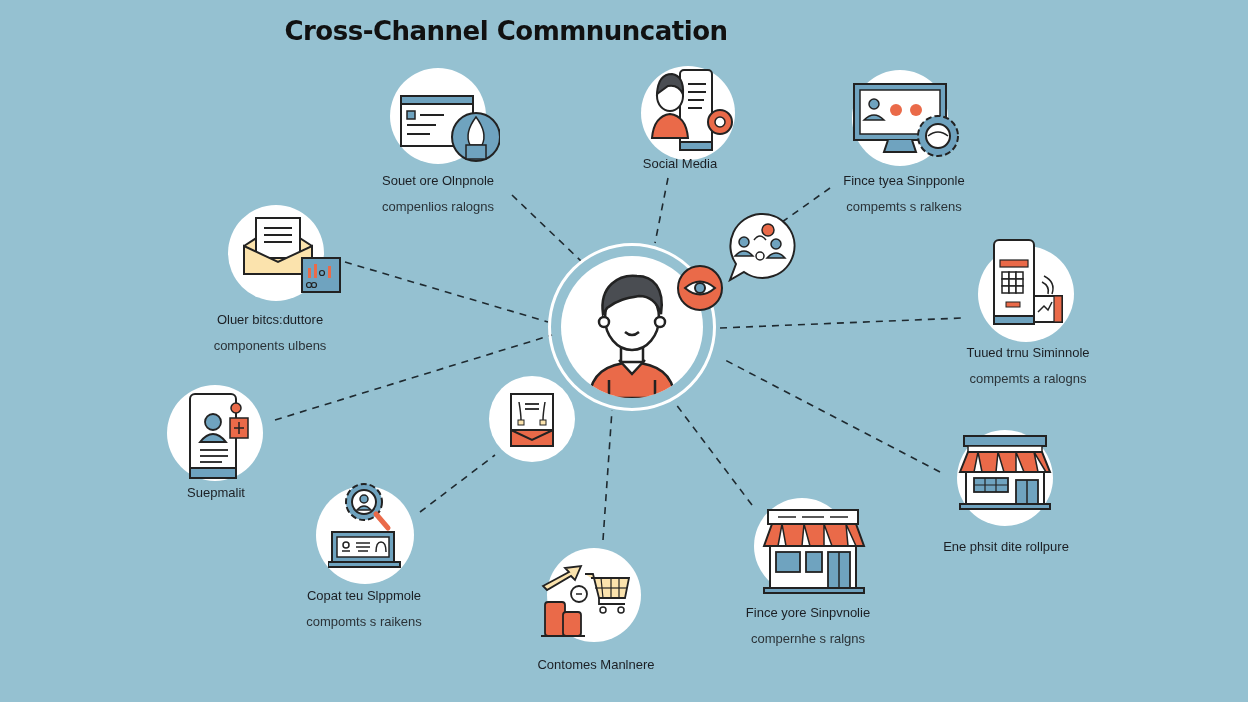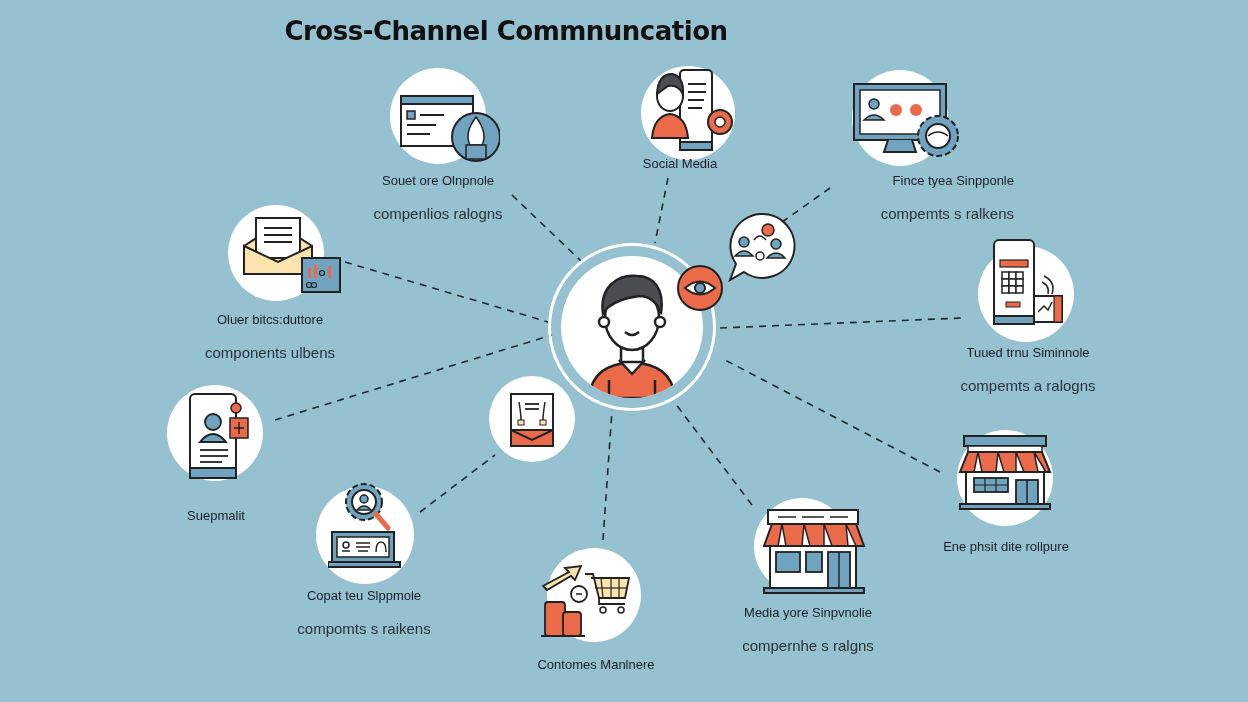--- a/index.html
+++ b/index.html
@@ -4,21 +4,21 @@
 <style>
   html, body { margin:0; padding:0; }
   body { width:1248px; height:702px; background:#95c1d1; position:relative; overflow:hidden; font-family:"Liberation Sans", sans-serif; color:#1d2228; }
   #lines { position:absolute; left:0; top:0; width:1248px; height:702px; }
   .title { position:absolute; left:0; top:16px; width:1012px; text-align:center; font-family:"DejaVu Sans", sans-serif; font-weight:bold; font-size:26px; color:#111; letter-spacing:-0.5px; }
   .node { position:absolute; }
   .circle { position:absolute; border-radius:50%; background:#fff; }
   .icon { position:absolute; }
   .label { position:absolute; text-align:center; width:220px; }
   .label .t { font-weight:normal; font-size:13px; color:#1b1f24; }
-  .label .s { font-size:15px; color:#2b3338; margin-top:17px; }
+  .label .s { font-size:13px; color:#2b3338; margin-top:11px; }
   .center-ring { position:absolute; left:548px; top:243px; width:168px; height:168px; border-radius:50%; border:3px solid #fff; box-sizing:border-box; }
   .center-circle { position:absolute; left:561px; top:256px; width:142px; height:142px; border-radius:50%; background:#fff; overflow:hidden; }
 </style>
 </head>
 <body>
 
 <svg id="lines" viewBox="0 0 1248 702">
   <g stroke="#1f2a30" stroke-width="1.6" stroke-dasharray="7 6" fill="none">
     <line x1="512" y1="195" x2="582" y2="262"></line>
     <line x1="668" y1="178" x2="655" y2="243"></line>
@@ -117,21 +117,21 @@
     <circle cx="22" cy="22" r="5" fill="#6fa3bf" stroke="#222" stroke-width="1.5"></circle>
     <path d="M12 38 Q22 28 32 38 Z" fill="#6fa3bf" stroke="#222" stroke-width="1.5"></path>
     <circle cx="44" cy="28" r="6" fill="#ea6a49"></circle>
     <circle cx="64" cy="28" r="6" fill="#ea6a49"></circle>
     <path d="M36 58 L32 70 L64 70 L60 58" fill="#6fa3bf" stroke="#222" stroke-width="2"></path>
     <circle cx="86" cy="54" r="20" fill="#6fa3bf" stroke="#222" stroke-width="2" stroke-dasharray="6 3"></circle>
     <circle cx="86" cy="54" r="12" fill="#fff" stroke="#222" stroke-width="2"></circle>
     <path d="M76 54 Q86 46 96 54" fill="none" stroke="#222" stroke-width="1.5"></path>
   </svg>
 </div>
-<div class="label" style="left:794px;top:173px;text-align:right;">
+<div class="label" style="left:794px;top:173px;">
   <div class="t">Fince tyea Sinpponle</div>
   <div class="s">compemts s ralkens</div>
 </div>
 
 <div class="circle" style="left:228px;top:205px;width:96px;height:96px;"></div>
 <div class="icon" style="left:242px;top:216px;">
   <svg width="104" height="82" viewBox="0 0 104 82">
     <path d="M2 30 L36 8 L70 30 L70 58 L2 58 Z" fill="#fbe3ad" stroke="#222" stroke-width="2"></path>
     <rect x="14" y="2" width="44" height="40" fill="#fff" stroke="#222" stroke-width="2"></rect>
     <line x1="22" y1="12" x2="50" y2="12" stroke="#222" stroke-width="2"></line>
@@ -190,21 +190,21 @@
     <circle cx="25" cy="30" r="8" fill="#6fa3bf" stroke="#222" stroke-width="1.8"></circle>
     <path d="M12 50 Q25 34 38 50 Z" fill="#6fa3bf" stroke="#222" stroke-width="1.8"></path>
     <line x1="12" y1="58" x2="40" y2="58" stroke="#222" stroke-width="1.8"></line>
     <line x1="12" y1="64" x2="40" y2="64" stroke="#222" stroke-width="1.8"></line>
     <line x1="12" y1="70" x2="34" y2="70" stroke="#222" stroke-width="1.8"></line>
     <circle cx="48" cy="16" r="5" fill="#ea6a49" stroke="#222" stroke-width="1.5"></circle>
     <rect x="42" y="26" width="18" height="20" fill="#ea6a49" stroke="#222" stroke-width="1.5"></rect>
     <path d="M51 30 L51 42 M46 36 L56 36" stroke="#222" stroke-width="1.5"></path>
   </svg>
 </div>
-<div class="label" style="left:106px;top:508px;">
+<div class="label" style="left:106px;top:485px;">
   <div class="t">Suepmalit</div>
 </div>
 
 <div class="circle" style="left:489px;top:376px;width:86px;height:86px;"></div>
 <div class="icon" style="left:509px;top:392px;">
   <svg width="46" height="56" viewBox="0 0 46 56">
     <rect x="2" y="2" width="42" height="52" fill="#fff" stroke="#222" stroke-width="2"></rect>
     <rect x="2" y="38" width="42" height="16" fill="#ea6a49" stroke="#222" stroke-width="2"></rect>
     <path d="M2 38 L23 48 L44 38" fill="none" stroke="#222" stroke-width="2"></path>
     <line x1="16" y1="12" x2="30" y2="12" stroke="#222" stroke-width="1.8"></line>
@@ -279,21 +279,21 @@
     </g>
     <rect x="8" y="38" width="86" height="42" fill="#fff" stroke="#222" stroke-width="2"></rect>
     <rect x="14" y="44" width="24" height="20" fill="#6fa3bf" stroke="#222" stroke-width="1.8"></rect>
     <rect x="44" y="44" width="16" height="20" fill="#6fa3bf" stroke="#222" stroke-width="1.8"></rect>
     <rect x="66" y="44" width="22" height="36" fill="#6fa3bf" stroke="#222" stroke-width="1.8"></rect>
     <line x1="77" y1="44" x2="77" y2="80" stroke="#222" stroke-width="1.5"></line>
     <rect x="2" y="80" width="100" height="5" fill="#6fa3bf" stroke="#222" stroke-width="2"></rect>
   </svg>
 </div>
 <div class="label" style="left:698px;top:605px;">
-  <div class="t">Media yore Sinpvnolie</div>
+  <div class="t">Fince yore Sinpvnolie</div>
   <div class="s">compernhe s ralgns</div>
 </div>
 
 <div class="circle" style="left:957px;top:430px;width:96px;height:96px;"></div>
 <div class="icon" style="left:956px;top:434px;">
   <svg width="96" height="76" viewBox="0 0 96 76">
     <rect x="8" y="2" width="82" height="10" fill="#6fa3bf" stroke="#222" stroke-width="2"></rect>
     <rect x="12" y="12" width="74" height="6" fill="#fff" stroke="#222" stroke-width="1.5"></rect>
     <path d="M4 38 L12 18 L86 18 L94 38 Z" fill="#ea6a49" stroke="#222" stroke-width="2"></path>
     <g stroke="#222" stroke-width="1.5" fill="#fff">

